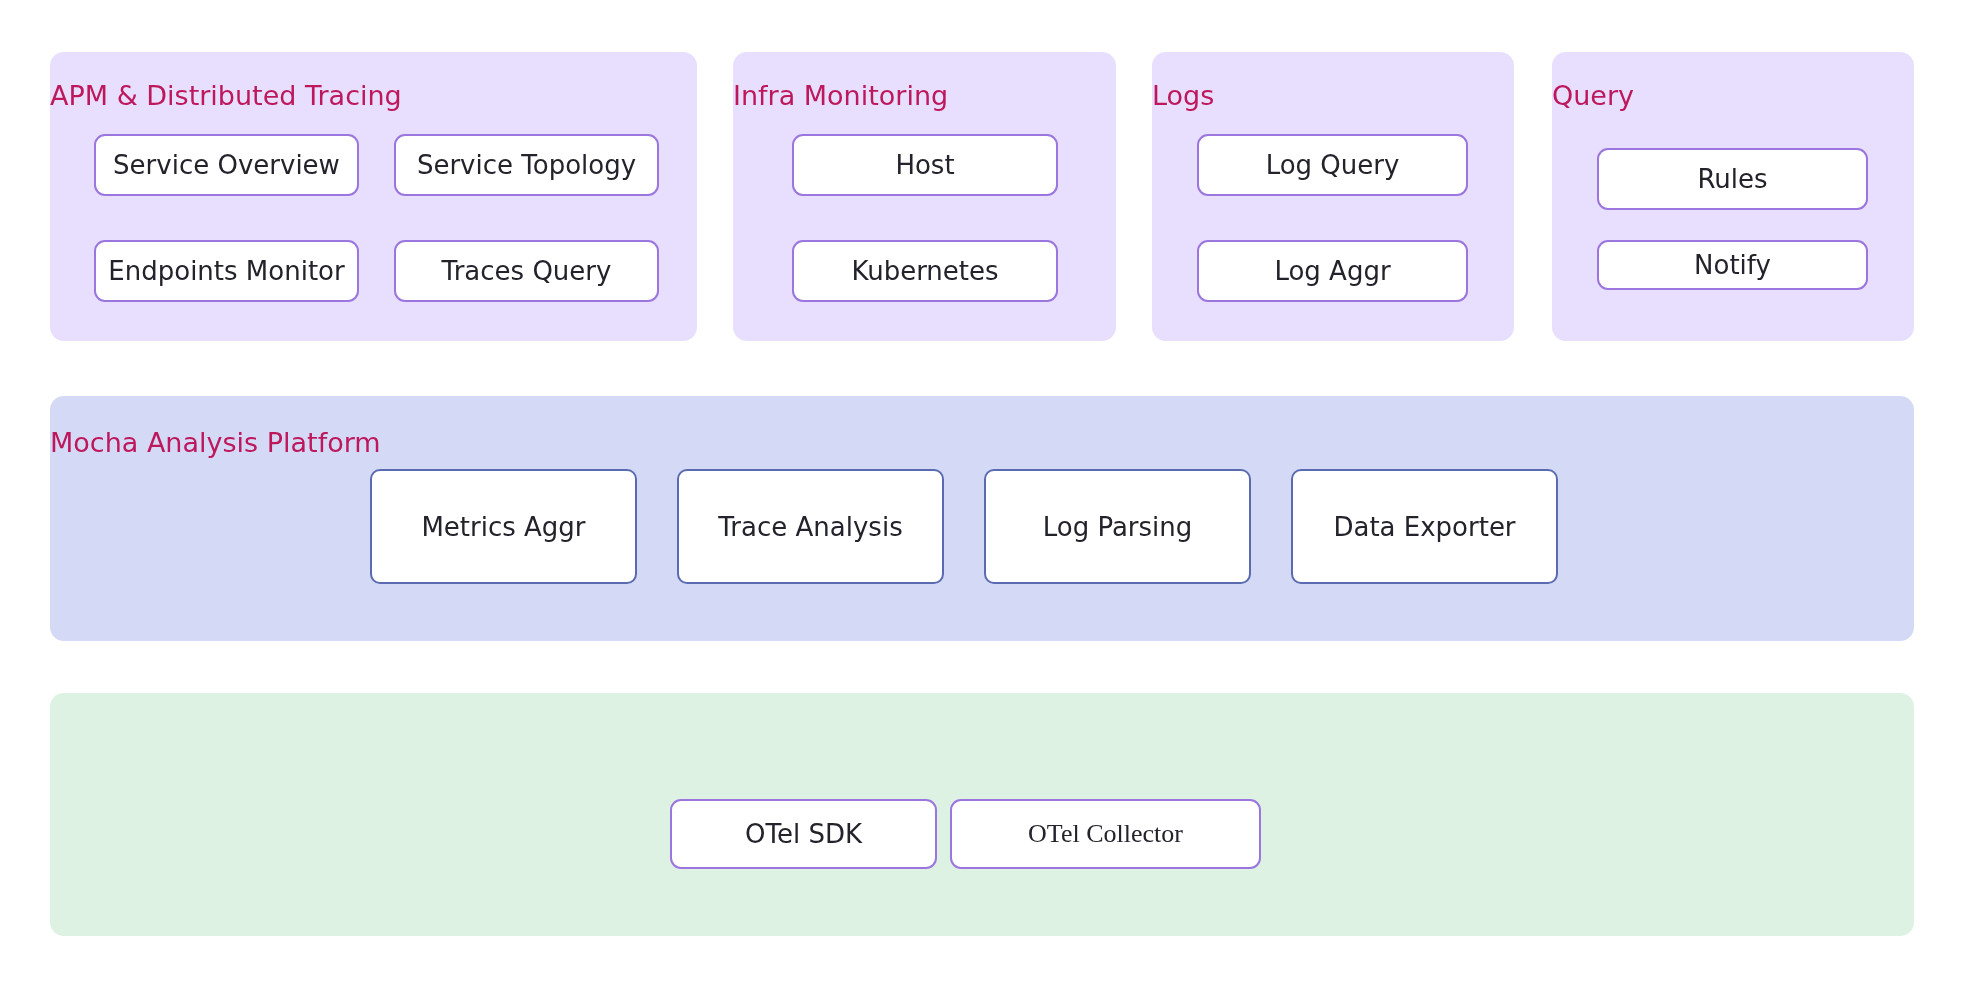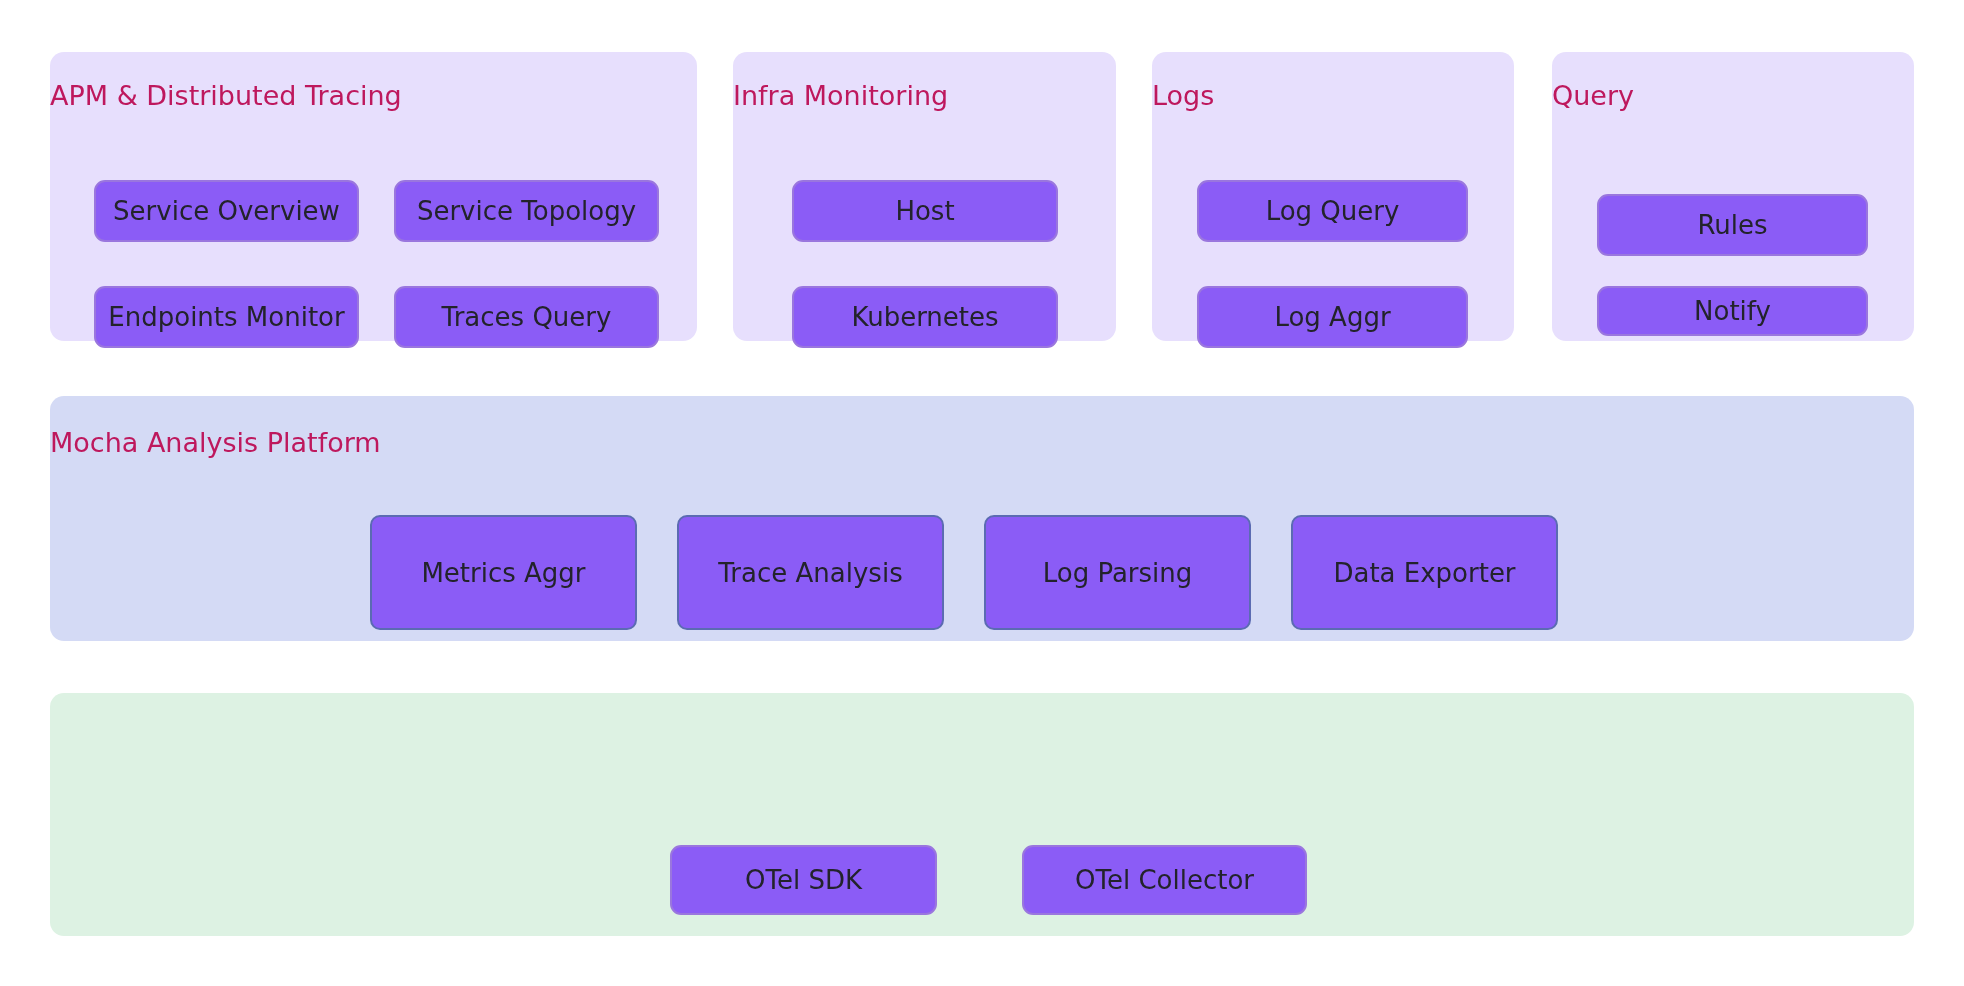--- a/index.html
+++ b/index.html
@@ -45,32 +45,31 @@
   .group-panel {
     background: #e7dffd;
     top: 52px;
     height: 289px;
   }
   .group-panel .panel-title { top: 30px; }
 
   
   .node {
     position: absolute;
-    background: #8b5cf6;
+    background: #ffffff;
     border: 2.2px solid #9a76de;
     border-radius: 11px;
     box-sizing: border-box;
     display: flex;
     align-items: center;
     justify-content: center;
     color: #23232b;
     font-size: 26px;
     line-height: 1;
     white-space: nowrap;
-    margin-top: 46px;
   }
   .node.blue-edge {
     border-color: #5b6bb2;
     border-width: 2.2px;
     border-radius: 10px;
   }
 
   
   #platform-band {
     background: #d4daf5;
@@ -141,16 +140,16 @@
 
     <div class="node blue-edge" style="left:934px; top:73px; width:267px; height:115px;">Log Parsing</div>
 
     <div class="node blue-edge" style="left:1241px; top:73px; width:267px; height:115px;">Data Exporter</div>
   </div>
 
   <div class="panel" id="clients-band">
 
     <div class="node" style="left:620px; top:106px; width:267px; height:70px;">OTel SDK</div>
 
-    <div class="node" style="left:972px; top:106px; width:285px; height:70px;">OTel Collector</div>
+    <div class="node" style="left:900px; top:106px; width:311px; height:70px;font-family:Liberation Serif, serif;">OTel Collector</div>
   </div>
 
 </div>
 
 </body></html>

